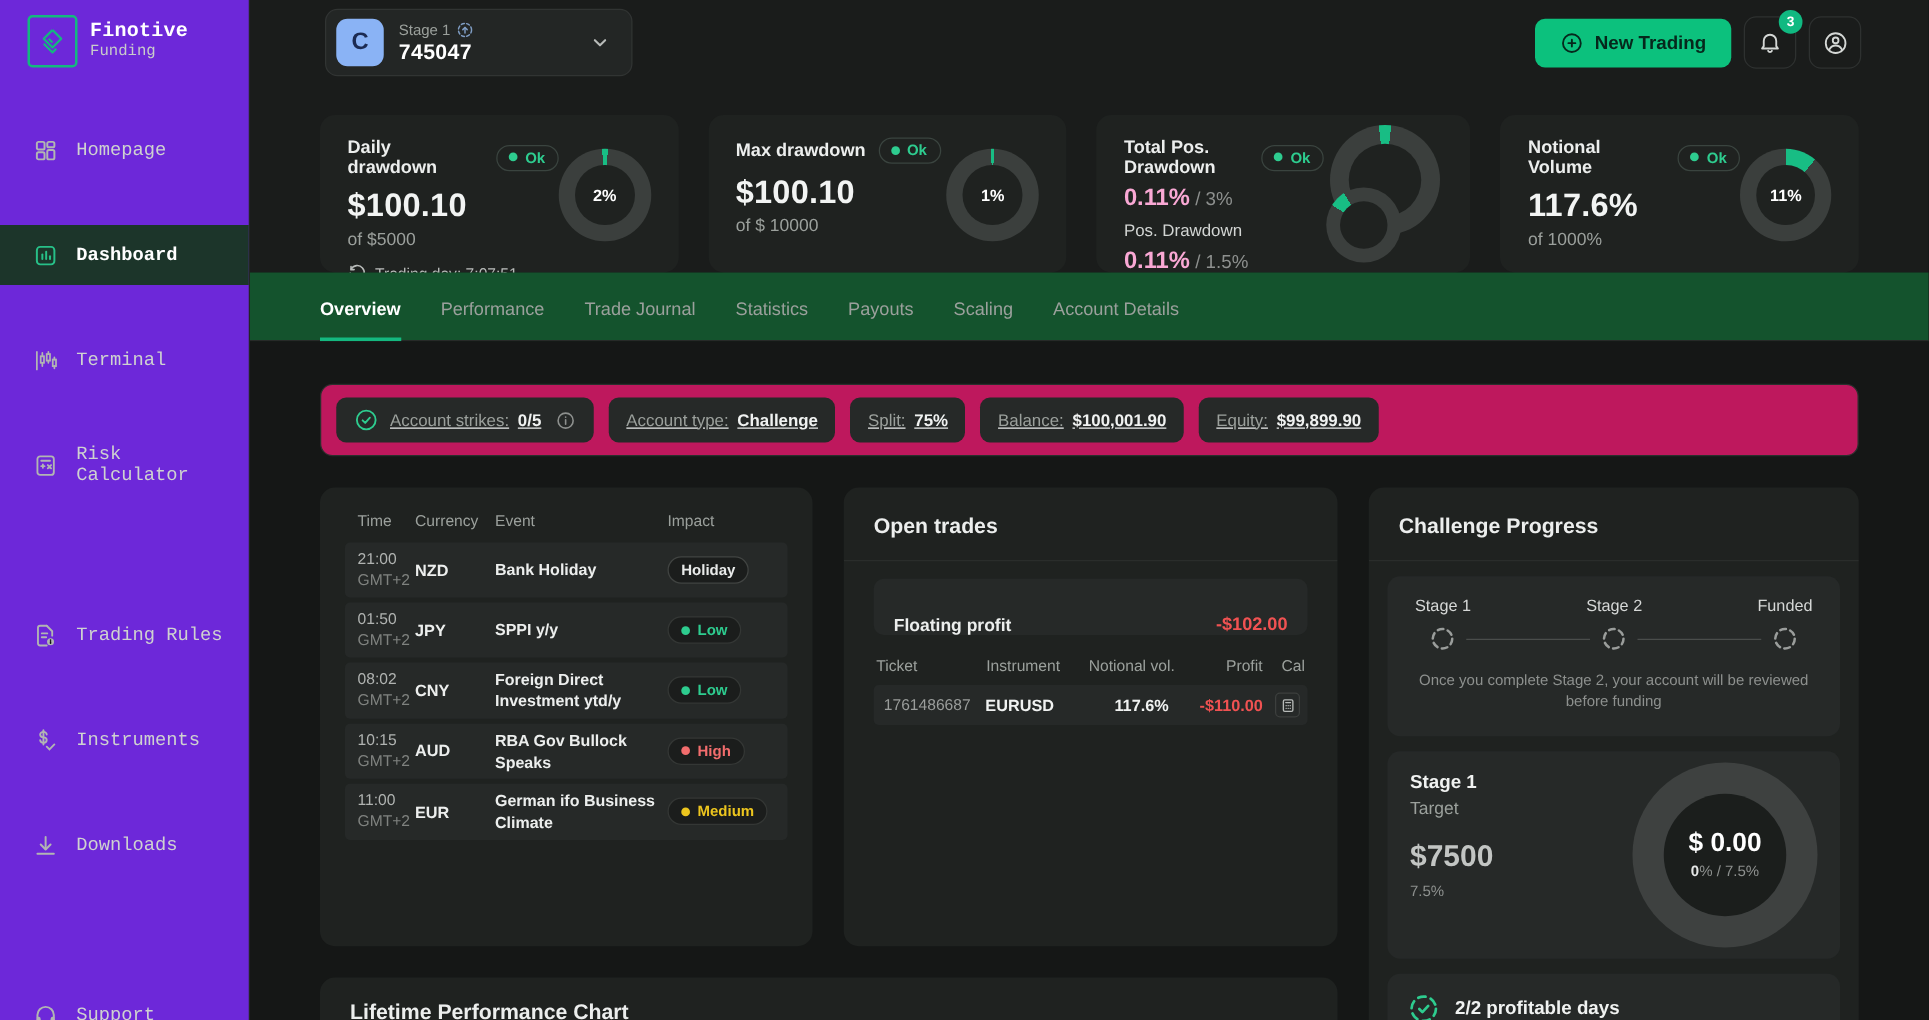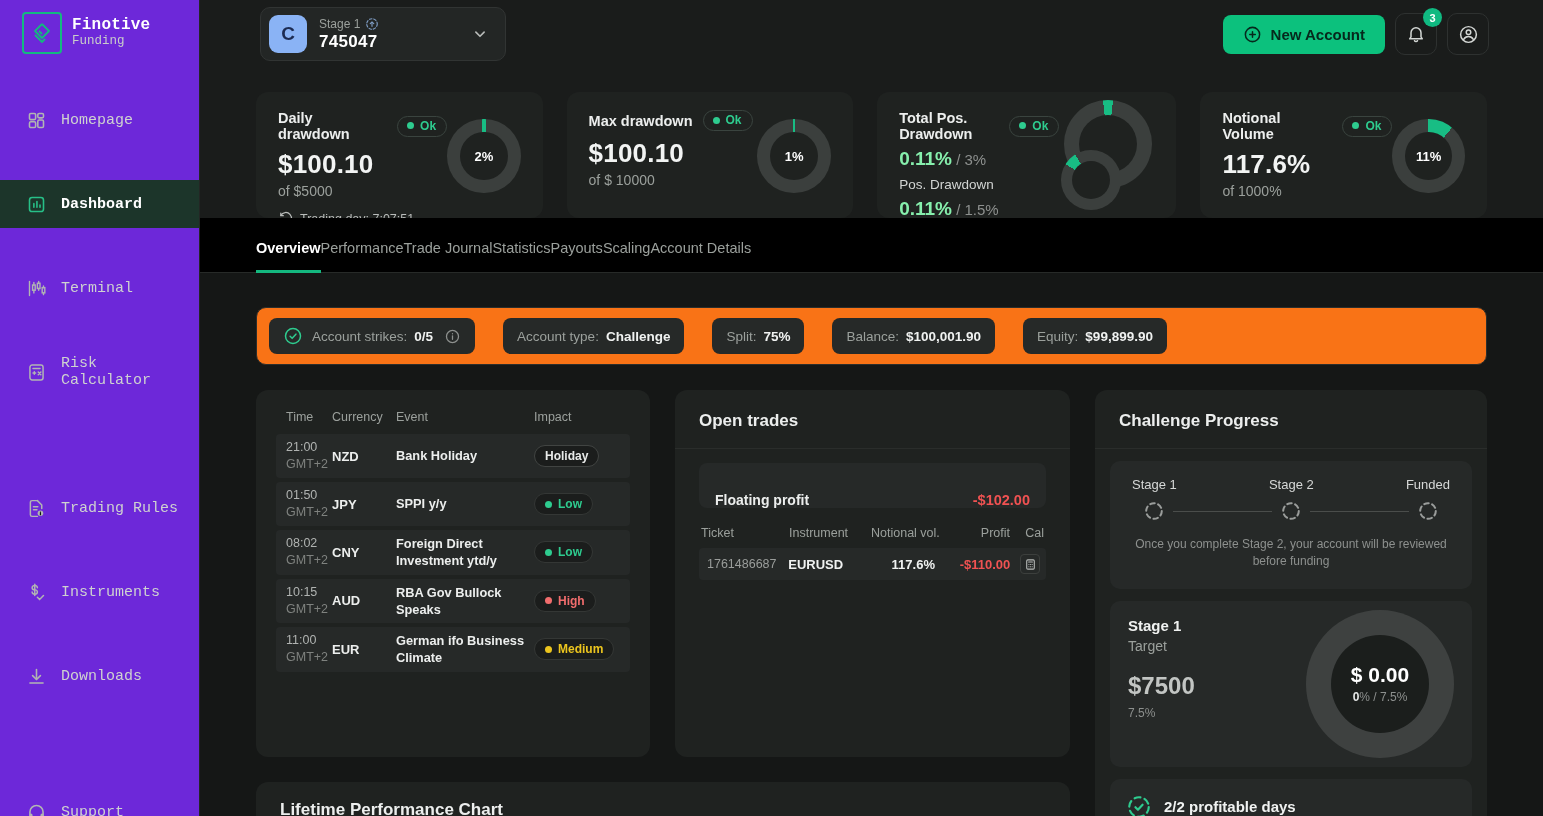--- a/index.html
+++ b/index.html
@@ -60,31 +60,31 @@
   .donut::after { content:""; position:absolute; inset:13px; border-radius:50%; background:#1f2220; }
   .donut .donut-label { position:relative; z-index:1; font-size:13px; font-weight:bold; color:#fff; }
   .dd-rings { position:relative; width:122px; height:112px; align-self:center; }
   .ring { border-radius:50%; position:absolute; }
   .ring::after { content:""; position:absolute; border-radius:50%; background:#1f2220; }
   .ring-big { width:88px; height:88px; top:0; right:2px; }
   .ring-big::after { inset:15px; }
   .ring-small { width:60px; height:60px; left:2px; bottom:2px; }
   .ring-small::after { inset:11px; }
   .pct-line { margin-top:6px; font-size:15px; color:#8d908e; }
-  .pct-line .strong { font-size:19px; font-weight:bold; color:#86efac; }
+  .pct-line .strong { font-size:19px; font-weight:bold; color:#f9a8d4; }
   .pct-sub-label { font-size:13.5px; color:#d2d5d3; margin-top:7px; }
 
   
-  .tabs { background:#000000; padding:22px 23px 0 56px; border-bottom:1px solid #272a28; display:flex; }
+  .tabs { background:#14532d; padding:22px 23px 0 56px; border-bottom:1px solid #272a28; display:flex; gap:32px; }
   .tab { font-size:14.5px; color:#9ba09c; padding-bottom:14px; cursor:pointer; border-bottom:3px solid transparent; margin-bottom:-1px; }
   .tab.active { color:#fff; font-weight:bold; border-bottom-color:#14b87f; }
 
   
   .content { flex:1; padding:34px 56px 0 56px; background:#151716; min-height:0; }
-  .summary-bar { background:#f97316; border:1px solid #2b2e2c; border-radius:10px; height:58px; display:flex; align-items:center; gap:28px; padding:0 12px; }
+  .summary-bar { background:#be185d; border:1px solid #2b2e2c; border-radius:10px; height:58px; display:flex; align-items:center; gap:12px; padding:0 12px;text-decoration:underline; }
   .pill { background:#262928; border-radius:8px; height:36px; display:flex; align-items:center; gap:7px; padding:0 14px; font-size:13.5px; color:#9ba09c; white-space:nowrap; }
   .pill .pv { color:#f0f2f1; font-weight:bold; }
   .pill .cicon { display:flex; color:#2ecc8f; margin-right:2px; }
   .pill .iicon { display:flex; color:#8d908e; margin-left:4px; }
 
   .content-grid { display:grid; grid-template-columns:394px 395px 392px; gap:25px; margin-top:25px; }
   .card { background:#1f2220; border-radius:12px; overflow:hidden; }
   .card-head { padding:21px 24px 17px 24px; border-bottom:1px solid #2a2d2b; }
   .card-title { font-size:17px; font-weight:bold; color:#eceeed; }
   .card-events { grid-column:1; grid-row:1; height:367px; }
@@ -297,21 +297,21 @@
       </div>
 
       <div class="top-right">
         <button class="btn-new">
           <span class="bicon">
             <svg viewBox="0 0 24 24" width="19" height="19" fill="none" stroke="currentColor" stroke-width="1.9" stroke-linecap="round">
                 <circle cx="12" cy="12" r="9"></circle>
                 <path d="M12 8.5v7M8.5 12h7"></path>
               </svg>
           </span>
-          <span>New Account</span>
+          <span>New Trading</span>
         </button>
         <button class="icon-btn">
           <span style="display:flex;">
             <svg viewBox="0 0 24 24" width="20" height="20" fill="none" stroke="currentColor" stroke-width="1.8" stroke-linecap="round" stroke-linejoin="round">
               <path d="M18 15.5v-5a6 6 0 0 0-12 0v5l-1.6 2.3h15.2z"></path>
                 <path d="M10.2 20a2 2 0 0 0 3.6 0"></path>
             </svg>
           </span>
           <span class="notif-badge">3</span>
         </button>

